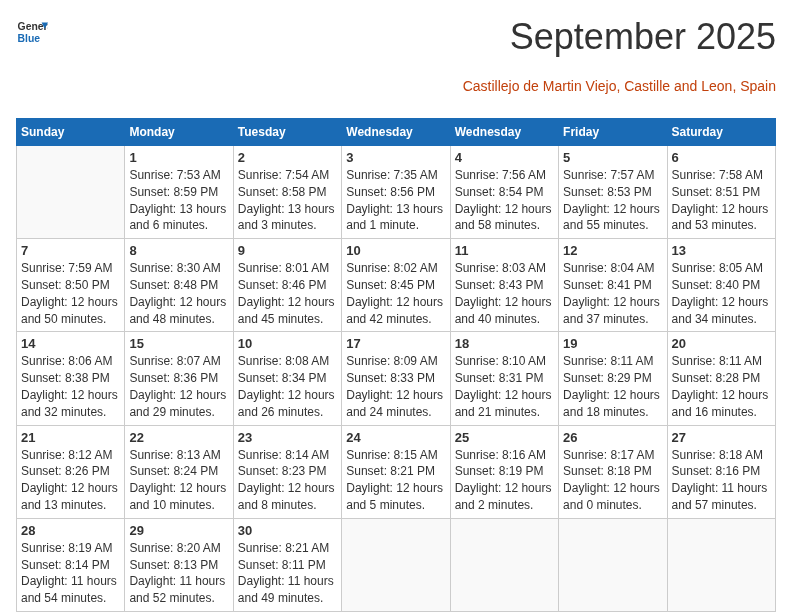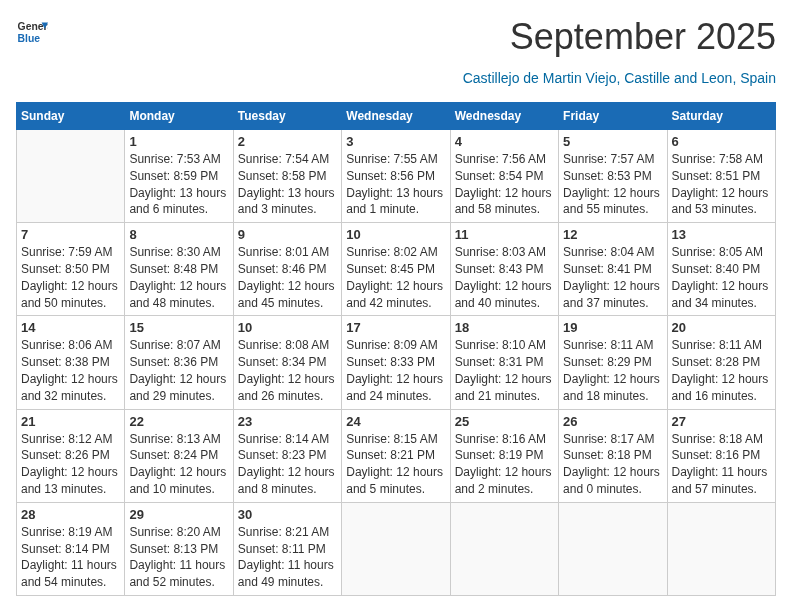--- a/index.html
+++ b/index.html
@@ -28,27 +28,27 @@
     .title-block {
       text-align: right;
     }
     .month-title {
       font-size: 36px;
       color: #333;
       font-weight: normal;
     }
     .subtitle {
       font-size: 14px;
-      color: #0369a1;
-      margin-top: 12px;
+      color: #c2410c;
+      margin-top: 20px;
     }
     .calendar {
       width: 100%;
       border-collapse: collapse;
-      margin-top: 16px;
+      margin-top: 24px;
       font-size: 11px;
     }
     .calendar th {
       background: #1a6bb5;
       color: #fff;
       padding: 6px 4px;
       text-align: left;
       font-size: 12px;
       font-weight: bold;
       border: 1px solid #1a6bb5;
@@ -119,21 +119,21 @@
         </td>
         <td>
           <span class="day-num">2</span>
           <div class="day-info">Sunrise: 7:54 AM
 Sunset: 8:58 PM
 Daylight: 13 hours
 and 3 minutes.</div>
         </td>
         <td>
           <span class="day-num">3</span>
-          <div class="day-info">Sunrise: 7:55 AM
+          <div class="day-info">Sunrise: 7:35 AM
 Sunset: 8:56 PM
 Daylight: 13 hours
 and 1 minute.</div>
         </td>
         <td>
           <span class="day-num">4</span>
           <div class="day-info">Sunrise: 7:56 AM
 Sunset: 8:54 PM
 Daylight: 12 hours
 and 58 minutes.</div>

